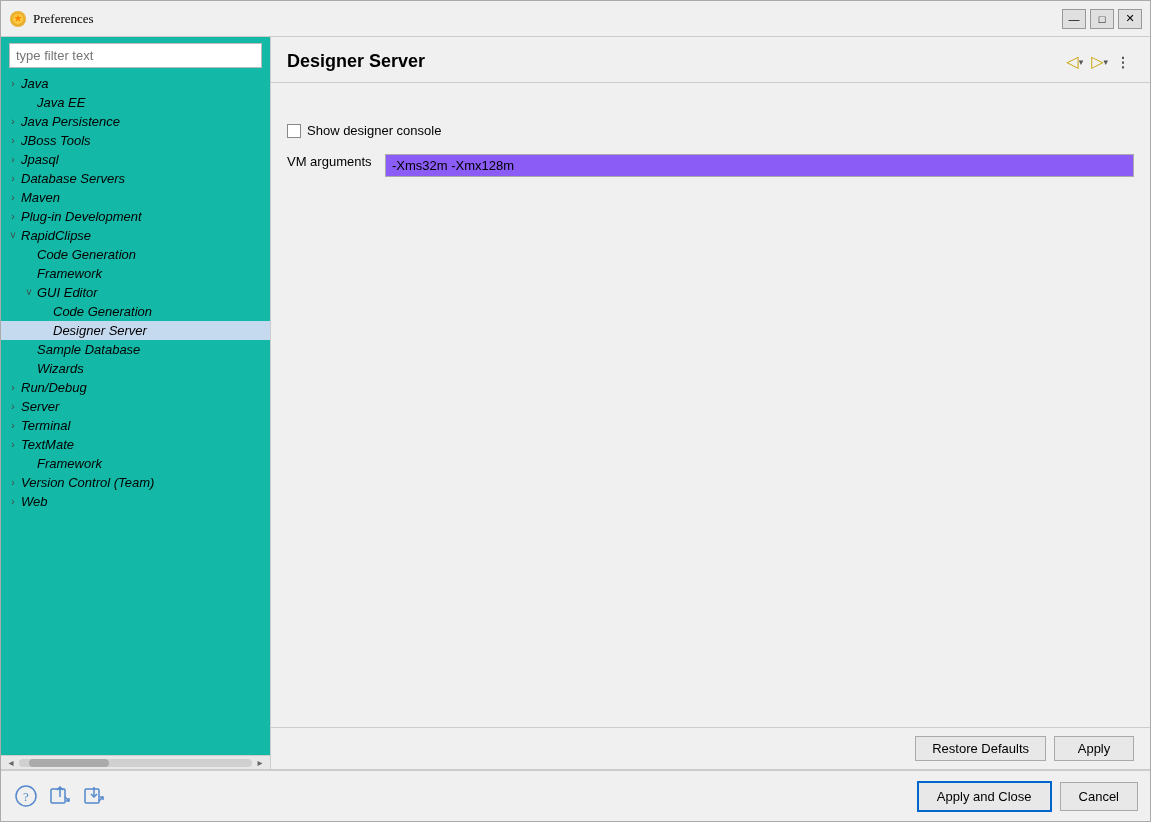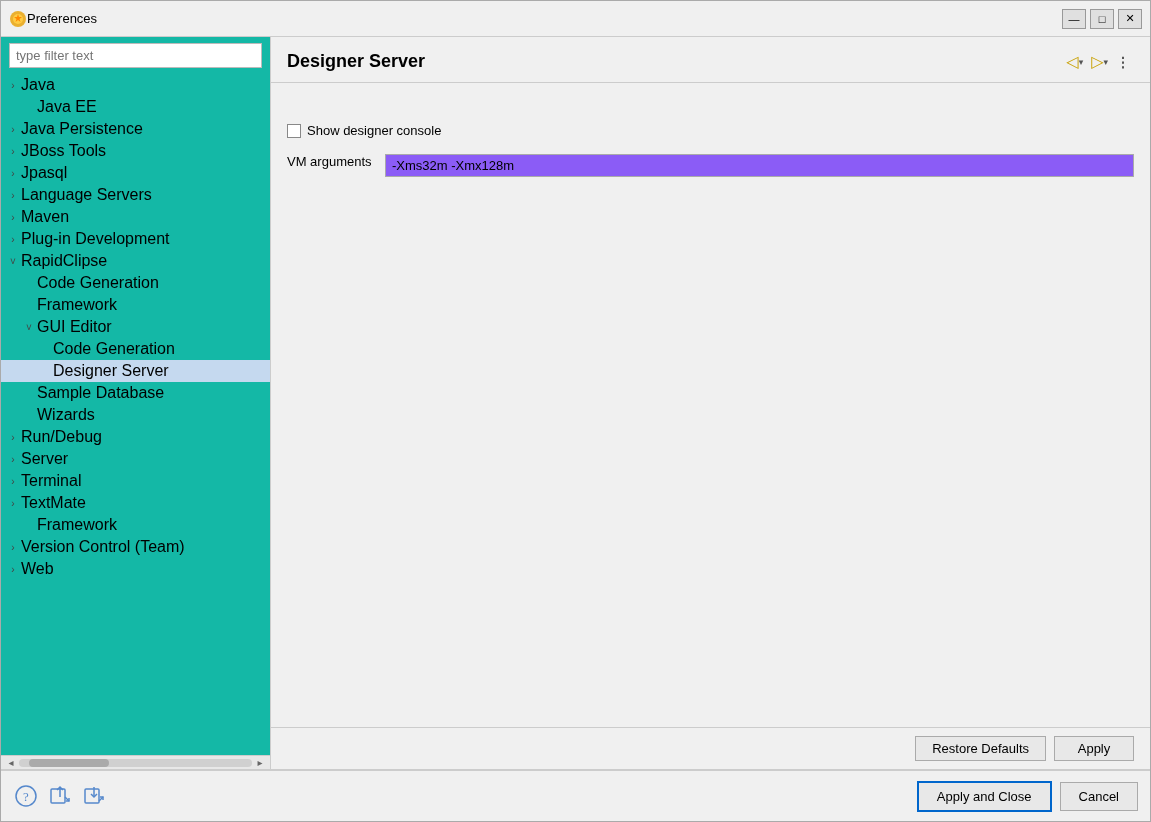--- a/index.html
+++ b/index.html
@@ -28,21 +28,22 @@
       align-items: center;
       justify-content: space-between;
       background: #f0f0f0;
       padding: 6px 8px;
       border-bottom: 1px solid #ccc;
       height: 36px;
     }
     .title-bar-left {
       display: flex;
       align-items: center;
-      gap: 0;
+      gap: 6px;
+      font-family: Liberation Serif, serif;
     }
     .title-bar-icon {
       width: 18px;
       height: 18px;
       display: flex;
       align-items: center;
       justify-content: center;
       font-size: 16px;
     }
     .title-bar-title {
@@ -110,21 +111,22 @@
       width: 16px;
       display: inline-flex;
       align-items: center;
       justify-content: center;
       font-size: 10px;
       color: #444;
       flex-shrink: 0;
     }
     .tree-label {
       flex: 1;
-      font-size: 16px;
+      font-size: 13px;
+      font-style: italic;
     }
     .indent1 { padding-left: 20px; }
     .indent2 { padding-left: 36px; }
 
     .scrollbar-h {
       height: 14px;
       background: #e8e8e8;
       border-top: 1px solid #ccc;
       display: flex;
       align-items: center;
@@ -349,21 +351,21 @@
           <span class="tree-label">JBoss Tools</span>
         </div>
 
         <div class="tree-item">
           <span class="tree-arrow">›</span>
           <span class="tree-label">Jpasql</span>
         </div>
 
         <div class="tree-item">
           <span class="tree-arrow">›</span>
-          <span class="tree-label">Language Servers</span>
+          <span class="tree-label">Database Servers</span>
         </div>
 
         <div class="tree-item">
           <span class="tree-arrow">›</span>
           <span class="tree-label">Maven</span>
         </div>
 
         <div class="tree-item">
           <span class="tree-arrow">›</span>
           <span class="tree-label">Plug-in Development</span>

